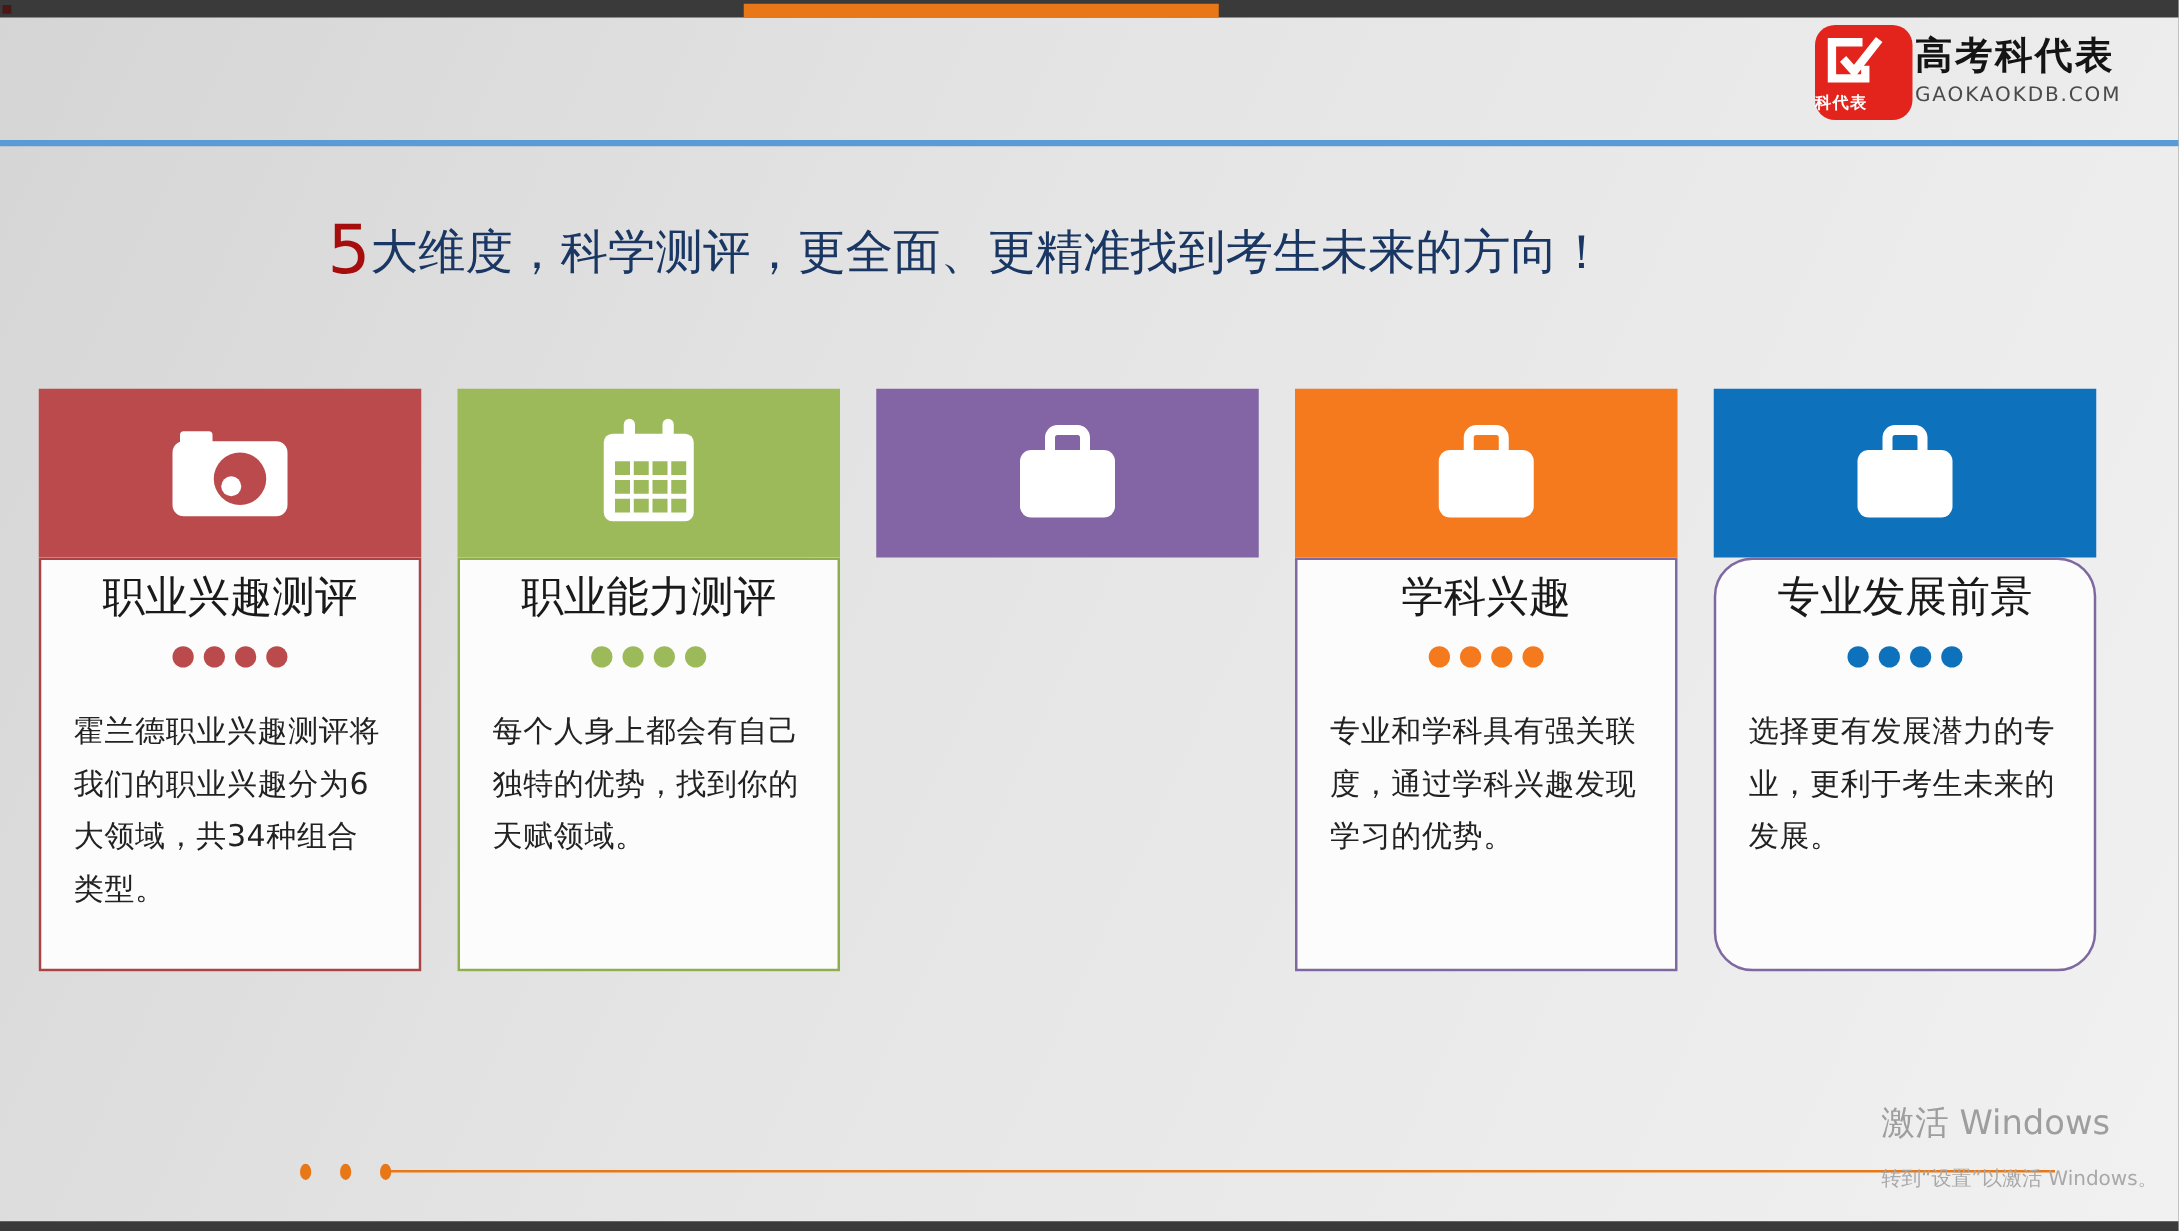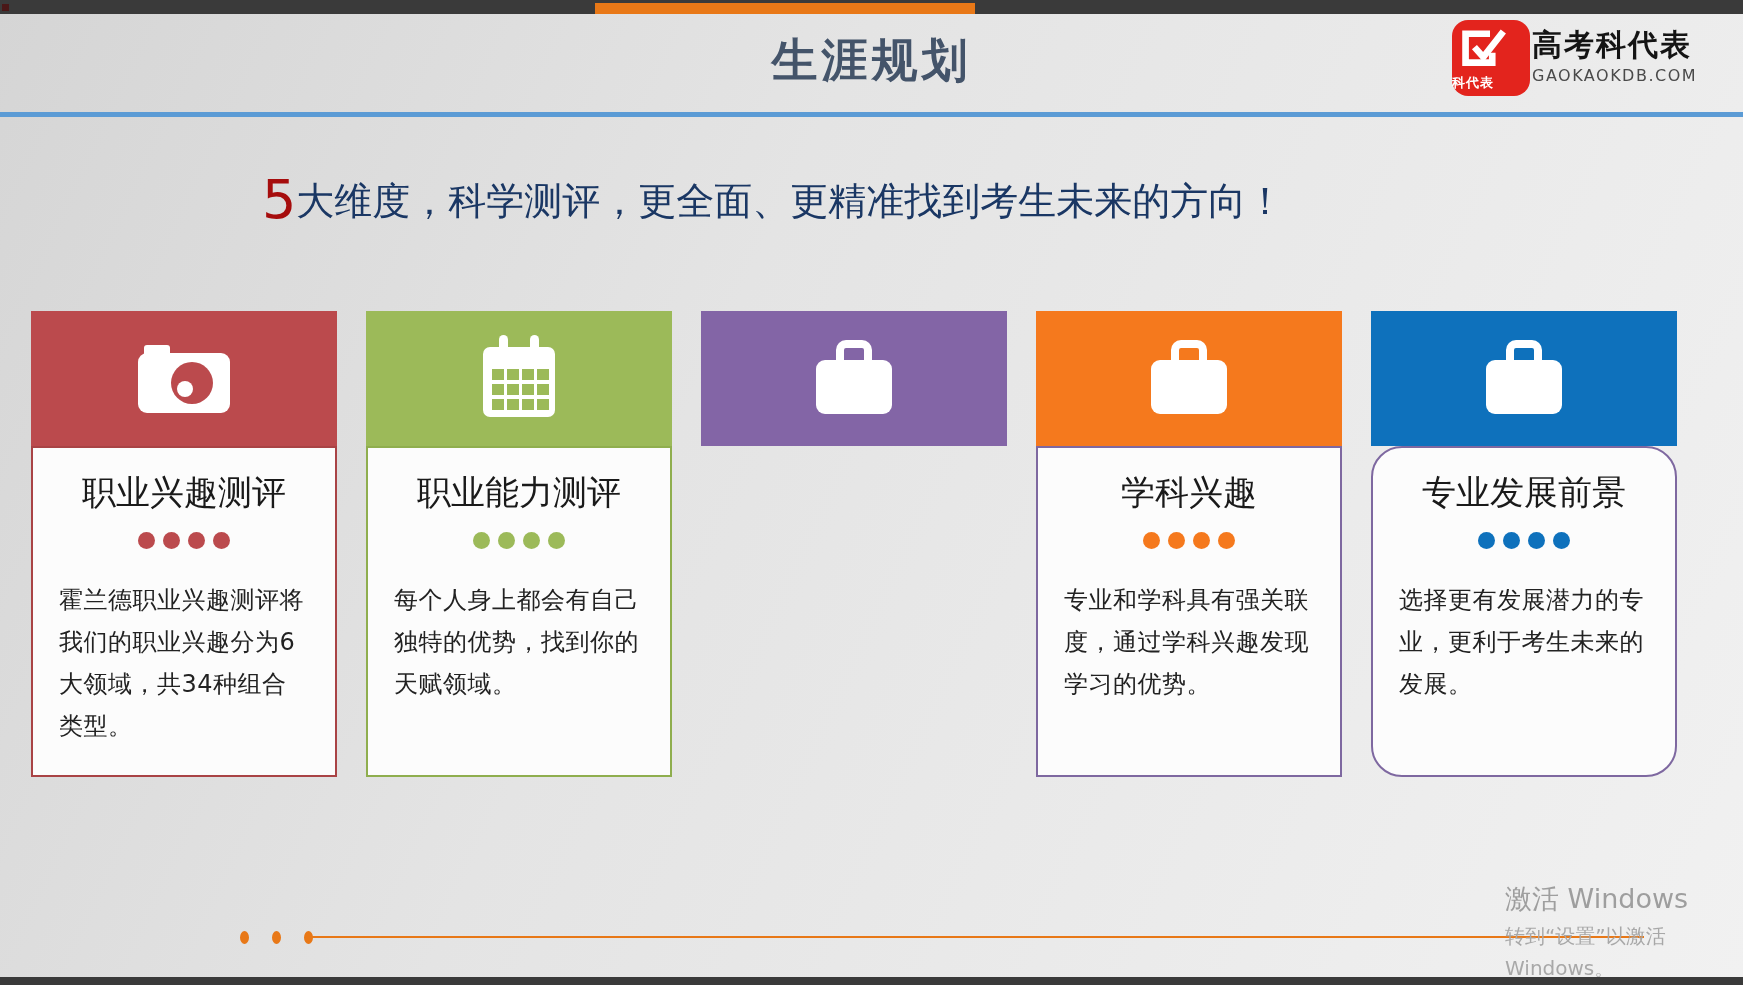--- a/index.html
+++ b/index.html
@@ -29,50 +29,49 @@
   .logo-name{font-size:30px;font-weight:700;color:#141414;letter-spacing:2px;line-height:34px;}
   .logo-domain{font-size:16px;color:#4a4a4a;letter-spacing:1.5px;margin-top:4px;}
   
   .headline{position:absolute;top:168px;left:262px;font-size:38px;color:#1a3764;white-space:nowrap;}
   .headline-num{font-size:54px;color:#a60d0d;vertical-align:-4px;}
   
   .cards{position:absolute;top:311px;left:31px;width:1646px;display:flex;justify-content:space-between;}
   .card{width:306px;}
   .card-head{height:135px;display:flex;align-items:center;justify-content:center;}
   .card-body{height:331px;background:#fcfcfc;border:2px solid #999;box-sizing:border-box;}
-  .card-title{margin-top:22px;text-align:center;font-size:34px;color:#1a1a1a;}
+  .card-title{margin-top:7px;text-align:center;font-size:34px;color:#1a1a1a;}
   .card-dots{margin-top:16px;text-align:center;line-height:0;}
   .card-dots i{display:inline-block;width:17px;height:17px;border-radius:50%;margin:0 4px;}
   .card-text{margin:30px 24px 0 26px;font-size:24px;line-height:42px;color:#222;letter-spacing:0.5px;}
   
   .card--1 .card-head{background:#bb4a4d;} .card--1 .card-body{border-color:#a94345;} .card--1 .card-dots i{background:#bb4a4d;}
   .card--2 .card-head{background:#9cba59;} .card--2 .card-body{border-color:#8fae4e;} .card--2 .card-dots i{background:#9cba59;}
   .card--3 .card-head{background:#8365a6;} .card--3 .card-body{border-color:#7e68a0;} .card--3 .card-dots i{background:#8365a6;}
   .card--4 .card-head{background:#f5791d;} .card--4 .card-body{border-color:#7e68a0;} .card--4 .card-dots i{background:#f5791d;}
   .card--5 .card-head{background:#0e71bc;} .card--5 .card-body{border-color:#7e68a0;border-radius:31px;} .card--5 .card-dots i{background:#0e71bc;}
   
   .footer-dots{position:absolute;top:931px;left:240px;line-height:0;}
   .footer-dots i{display:inline-block;width:9px;height:13px;border-radius:50%;background:#e87817;margin-right:23px;}
   .footer-line{position:absolute;top:936px;left:312px;width:1332px;height:2px;background:#e87817;}
   .watermark{position:absolute;top:884px;left:1505px;color:#9e9e9e;}
   .watermark-l1{font-size:27px;line-height:30px;}
-  .watermark-l2{font-size:20px;line-height:32px;margin-top:6px;color:#a8a8a8;}
+  .watermark-l2{font-size:16px;line-height:21px;margin-top:18px;color:#a8a8a8;}
   .bottombar{position:absolute;bottom:0;left:0;width:100%;height:8px;background:#3a3a3a;}
 </style>
 </head>
 <body>
 
 <div class="slide">
 
   <div class="topbar">
     <div class="topbar-accent"></div>
   </div>
   <div class="corner-mark"></div>
 
-  <h1 class="slide-title">生涯规划</h1>
 
   <div class="logo">
     <div class="logo-icon">
       <svg width="56" height="50" viewBox="0 0 100 90">
         <path d="M68 14 H24 V66 H72 V48" stroke="#ffffff" stroke-width="12" fill="none"></path>
         <path d="M40 38 L56 56 L92 10" stroke="#ffffff" stroke-width="12" fill="none"></path>
       </svg>
       <span class="logo-icon-text">科代表</span>
     </div>
     <div class="logo-text">

